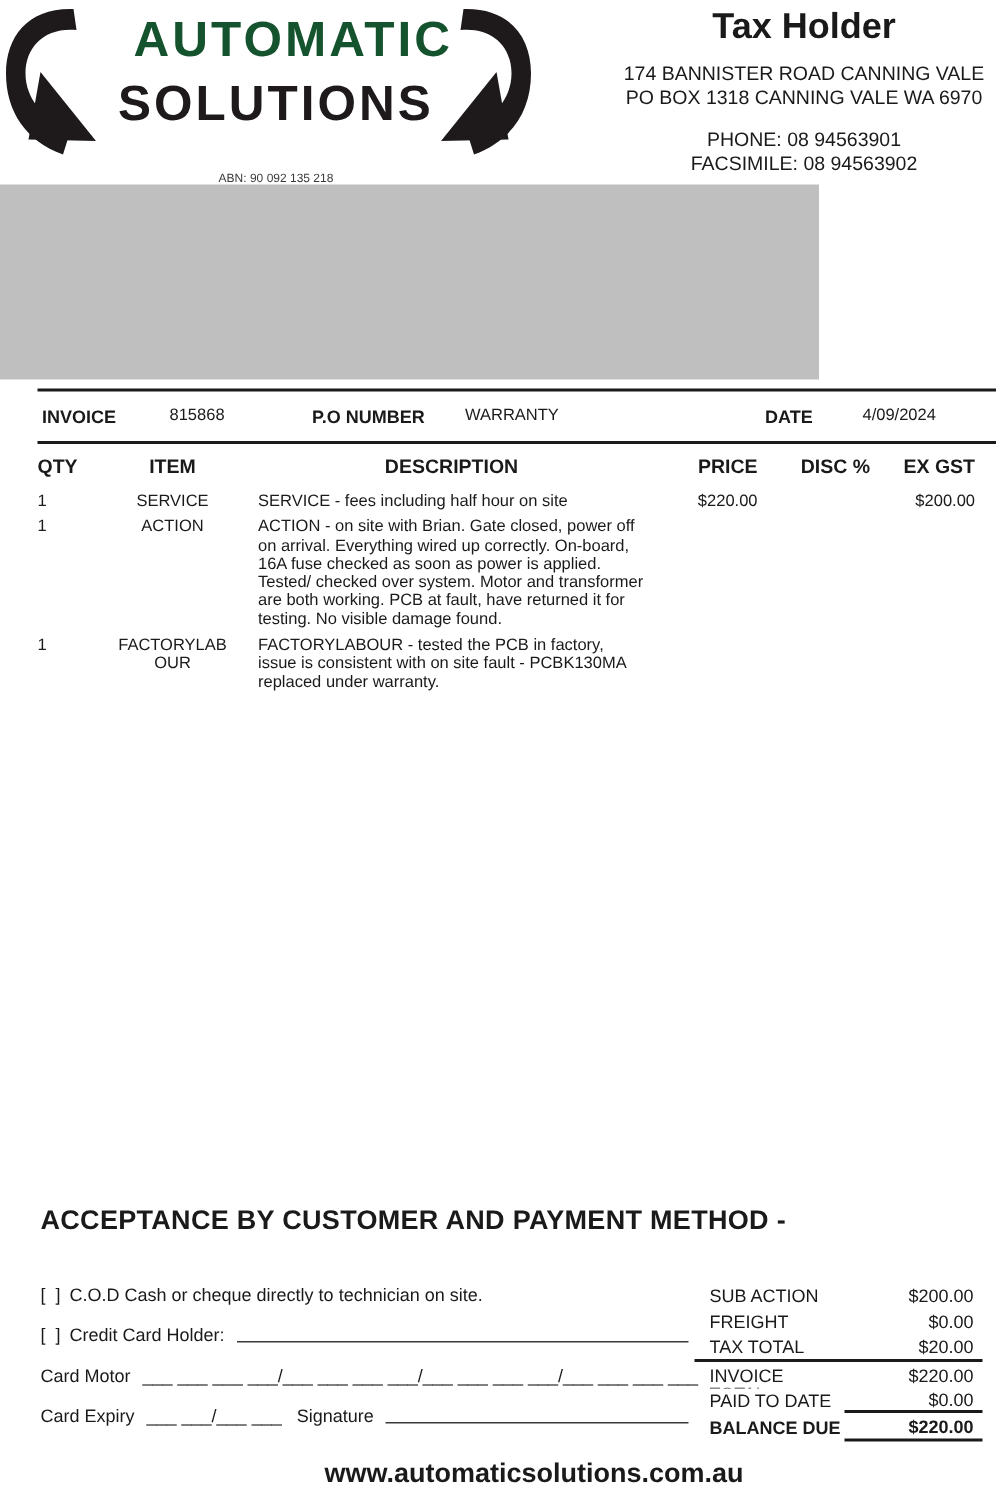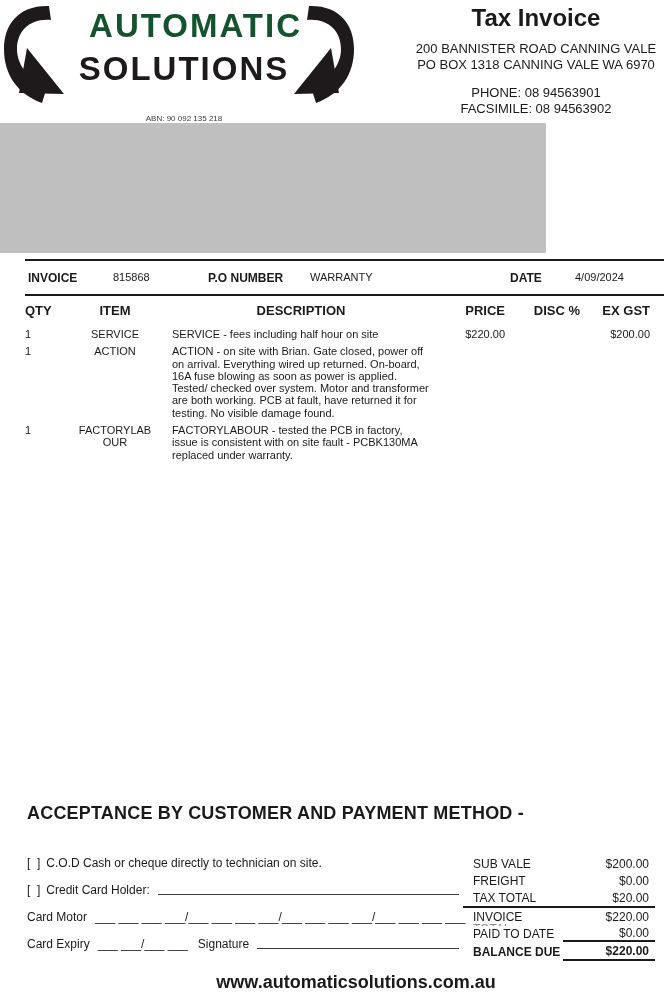--- a/index.html
+++ b/index.html
@@ -95,22 +95,22 @@
     <svg class="arrow right" viewBox="0 0 62 100">
       <path d="M 47 2 C 17 1 2 20 2 45 C 2 70 15 90 40 99 L 45 83 C 26 75 15 61 15 45 C 15 27 28 14 49 16 Z" fill="#1e1a1b"></path>
       <polygon points="25,44 62,90 17,89" fill="#1e1a1b"></polygon>
     </svg>
     <div class="logo-line1">AUTOMATIC</div>
     <div class="logo-line2">SOLUTIONS</div>
     <div class="logo-abn">ABN: 90 092 135 218</div>
   </div>
 
   <div class="hdr-right">
-    <div class="hdr-title">Tax Invoice</div>
-    <div class="hdr-addr">200 BANNISTER ROAD CANNING VALE</div>
+    <div class="hdr-title">Tax Holder</div>
+    <div class="hdr-addr">174 BANNISTER ROAD CANNING VALE</div>
     <div class="hdr-addr">PO BOX 1318 CANNING VALE WA 6970</div>
     <div class="hdr-phone">PHONE: 08 94563901</div>
     <div class="hdr-addr">FACSIMILE: 08 94563902</div>
   </div>
 
   <div class="redaction"></div>
 
   <div class="meta-band">
     <span class="meta-label m-invoice">INVOICE</span>
     <span class="m-invno">815868</span>
@@ -134,21 +134,21 @@
       <span class="col-qty">1</span>
       <span class="col-item">SERVICE</span>
       <span class="col-desc">SERVICE - fees including half hour on site</span>
       <span class="col-price">$220.00</span>
       <span class="col-disc"></span>
       <span class="col-exgst">$200.00</span>
     </div>
     <div class="irow">
       <span class="col-qty">1</span>
       <span class="col-item">ACTION</span>
-      <span class="col-desc">ACTION - on site with Brian. Gate closed, power off on arrival. Everything wired up returned. On-board, 16A fuse blowing as soon as power is applied. Tested/ checked over system. Motor and transformer are both working. PCB at fault, have returned it for testing. No visible damage found.</span>
+      <span class="col-desc">ACTION - on site with Brian. Gate closed, power off on arrival. Everything wired up correctly. On-board, 16A fuse checked as soon as power is applied. Tested/ checked over system. Motor and transformer are both working. PCB at fault, have returned it for testing. No visible damage found.</span>
       <span class="col-price"></span>
       <span class="col-disc"></span>
       <span class="col-exgst"></span>
     </div>
     <div class="irow">
       <span class="col-qty">1</span>
       <span class="col-item">FACTORYLABOUR</span>
       <span class="col-desc">FACTORYLABOUR - tested the PCB in factory, issue is consistent with on site fault - PCBK130MA replaced under warranty.</span>
       <span class="col-price"></span>
       <span class="col-disc"></span>
@@ -177,21 +177,21 @@
     <div class="prow">
       <span>Card Expiry</span>
       <span class="blanks">___ ___/___ ___</span>
       <span class="sig-label">Signature</span>
       <span class="fill-line"></span>
     </div>
   </div>
 
   <div class="totals">
     <div class="trow">
-      <span class="tlabel">SUB VALE</span>
+      <span class="tlabel">SUB ACTION</span>
       <span class="tval">$200.00</span>
     </div>
     <div class="trow">
       <span class="tlabel">FREIGHT</span>
       <span class="tval">$0.00</span>
     </div>
     <div class="trow">
       <span class="tlabel">TAX TOTAL</span>
       <span class="tval">$20.00</span>
     </div>

